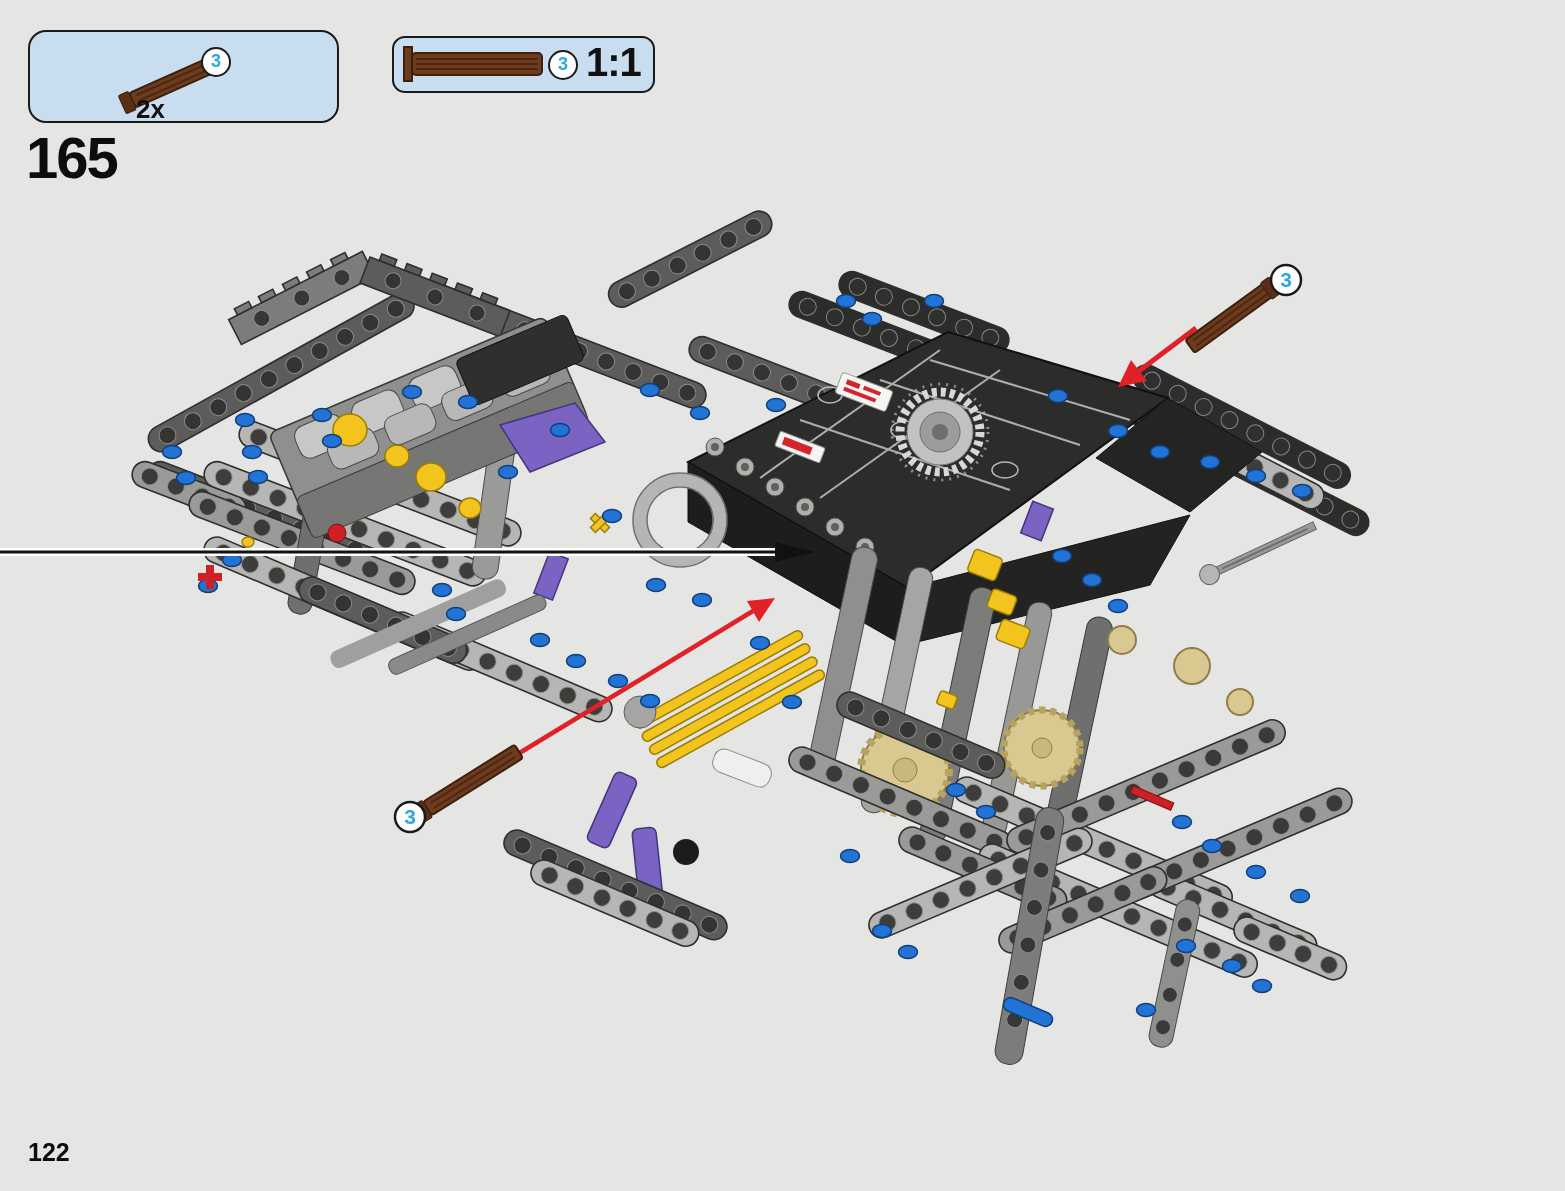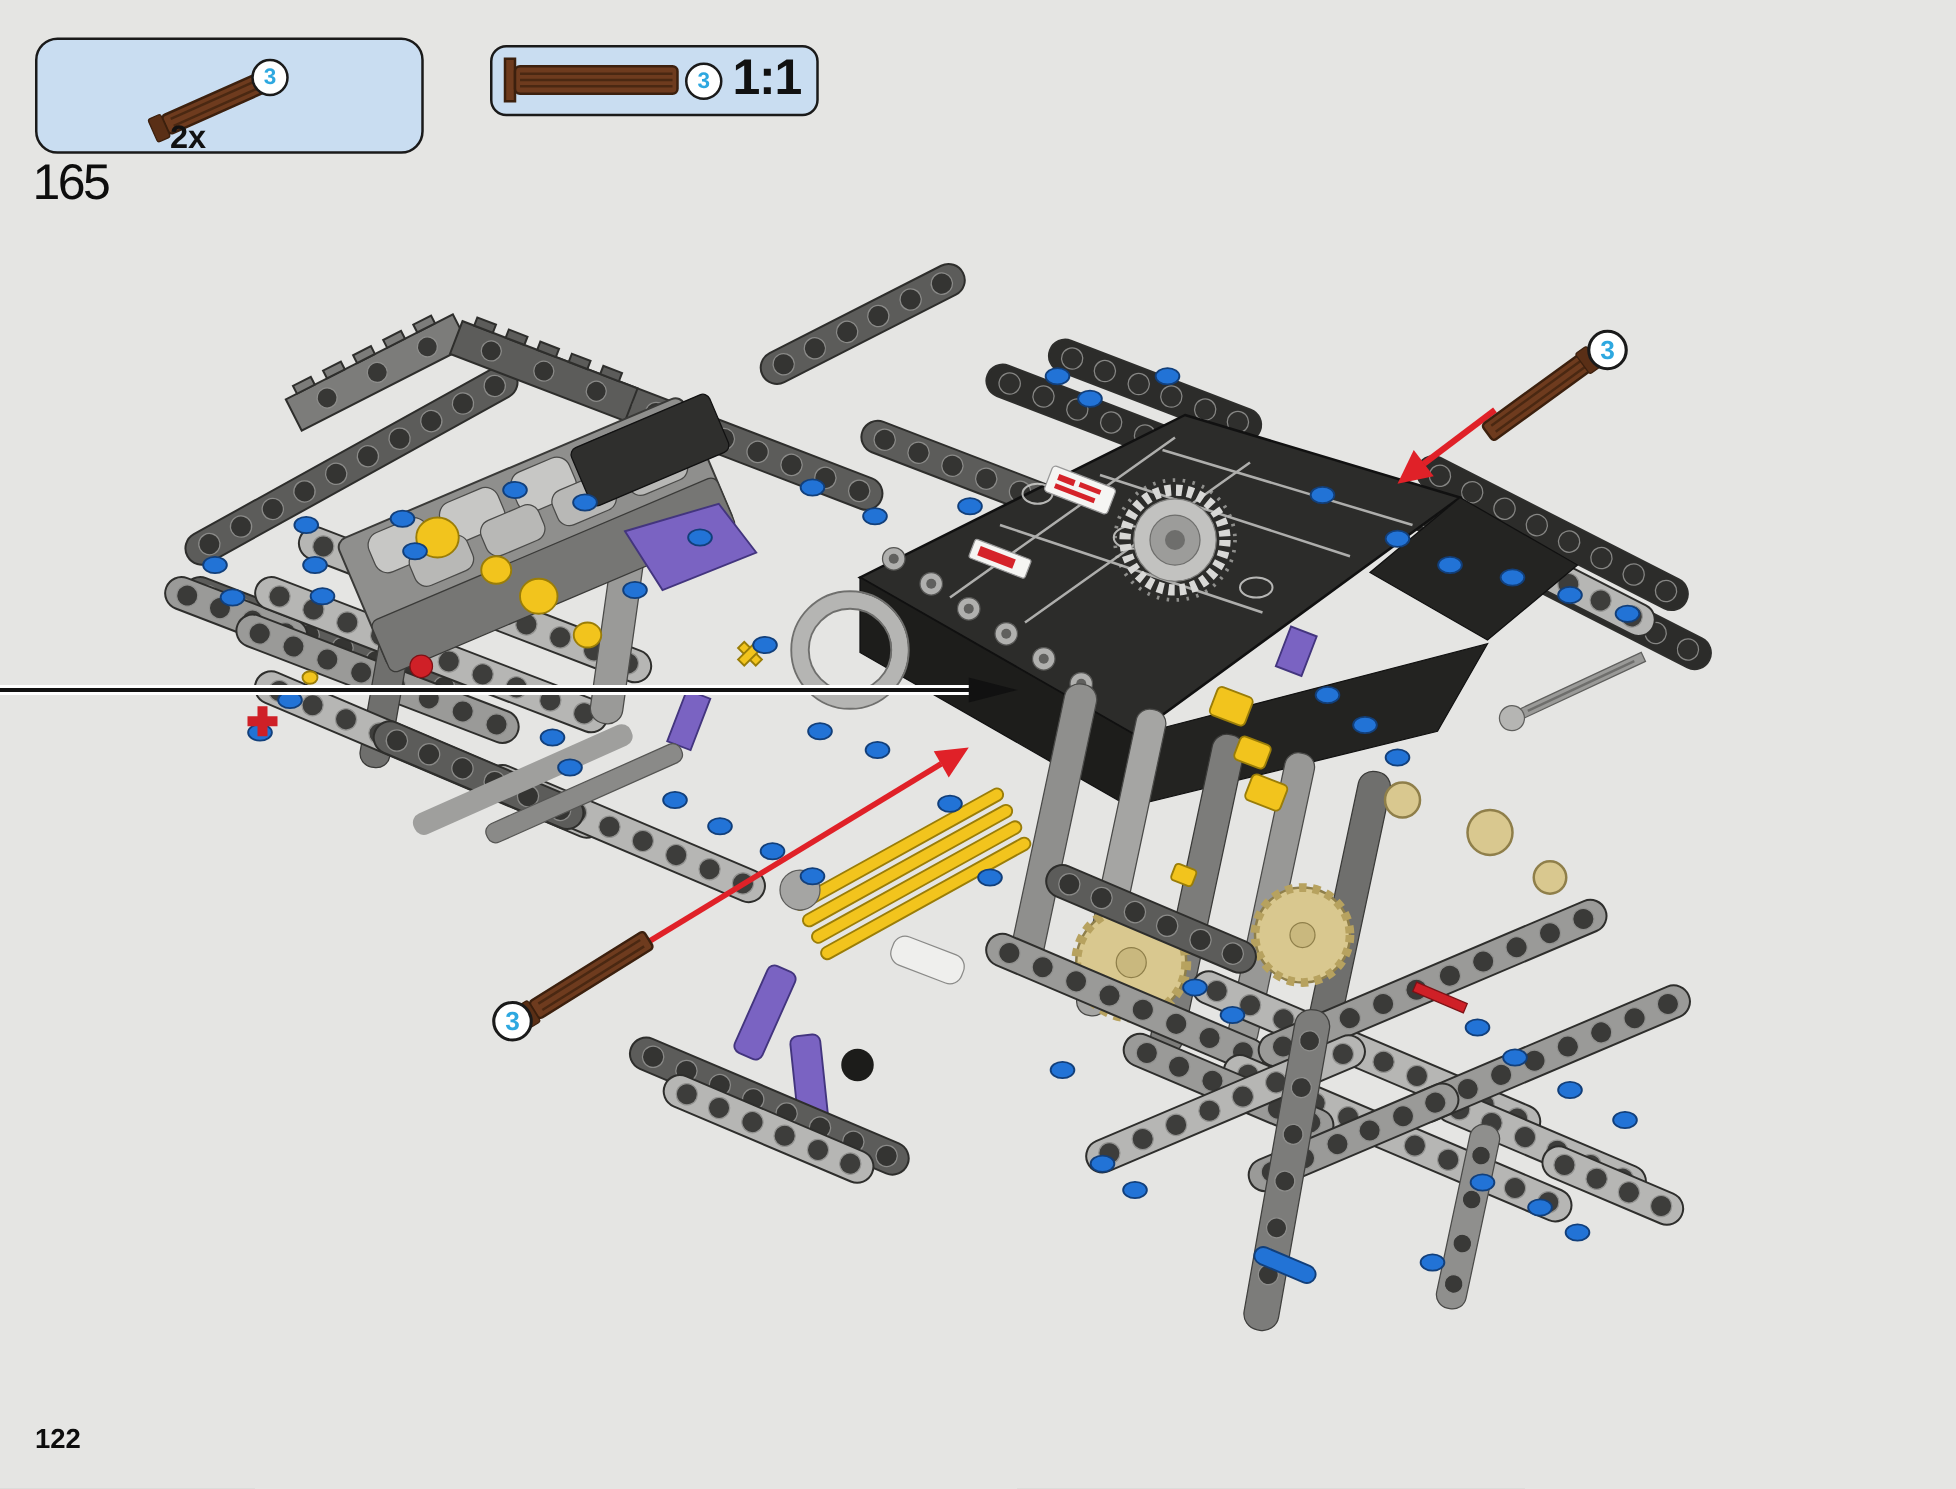--- a/index.html
+++ b/index.html
@@ -16,24 +16,24 @@
   .scale-box{left:392px;top:36px;width:263px;height:57px;border-radius:13px;}
   .box-svg{position:absolute;left:0;top:0;}
   .badge{
     position:absolute;width:30px;height:30px;border:2.5px solid #1a1a1a;border-radius:50%;
     background:#fff;box-sizing:border-box;text-align:center;
     font-weight:bold;font-size:18px;line-height:24px;color:#2ea8e0;
   }
   .qty-label{position:absolute;font-weight:bold;font-size:26px;color:#111;}
   .scale-label{position:absolute;font-weight:bold;font-size:40px;letter-spacing:-1px;color:#111;}
   .step-number{
-    position:absolute;left:26px;top:124px;font-size:40px;font-weight:normal;
+    position:absolute;left:26px;top:124px;font-size:58px;font-weight:bold;
     letter-spacing:-2px;color:#0d0d0d;
   }
-  .page-number{position:absolute;left:28px;top:1138px;font-size:22px;font-weight:bold;color:#0d0d0d;}
+  .page-number{position:absolute;left:28px;top:1138px;font-size:25px;font-weight:bold;color:#0d0d0d;}
   
   .bf{fill:currentColor;stroke:#2e2e2c;stroke-width:1.6;}
   .holes circle{fill:#30302e;stroke:#90908e;stroke-width:1;opacity:.9;}
   .c-l{color:#b6b6b4}.c-m{color:#9a9a98}.c-d{color:#5c5c5a}.c-k{color:#2c2c2a}.c-g{color:#7c7c7a}
   .pin{fill:#2273d6;stroke:#123f7a;stroke-width:1.5;}
   .tan{fill:#d9c88f;stroke:#8f7f4a;stroke-width:2;}
   .yel{fill:#f2c41d;stroke:#9a7d08;stroke-width:1.5;}
   .pur{fill:#7a63c2;stroke:#43357e;stroke-width:1.5;}
   .axle-brown{fill:#6e3b1e;stroke:#3c200e;stroke-width:2;}
   .ridge{stroke:#4a2812;stroke-width:2;fill:none;}

